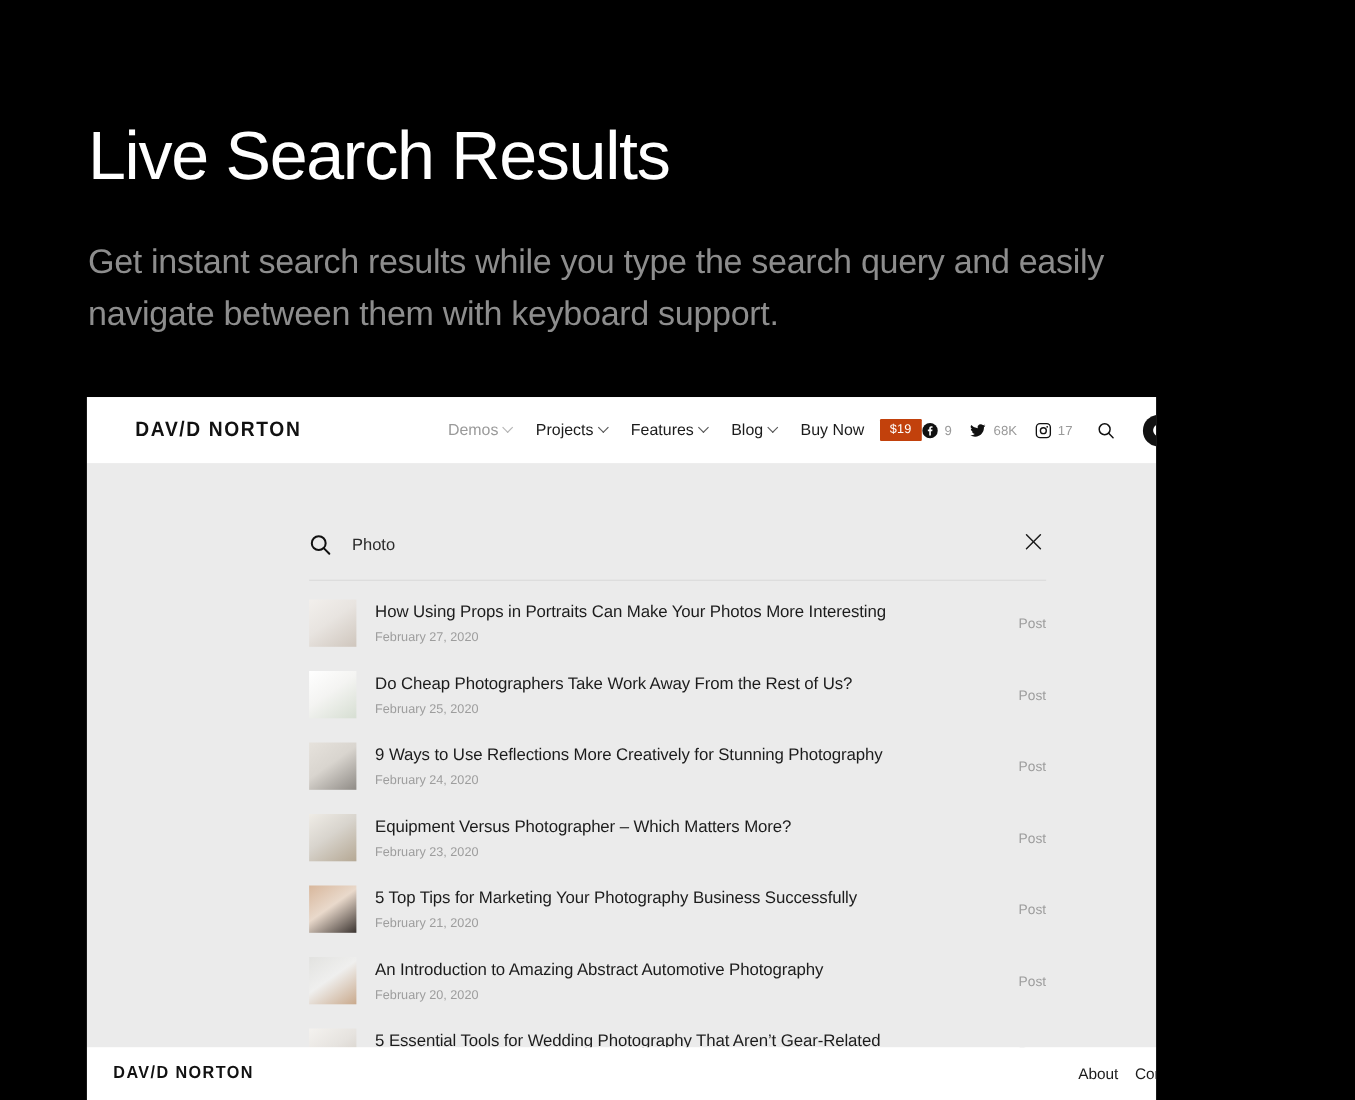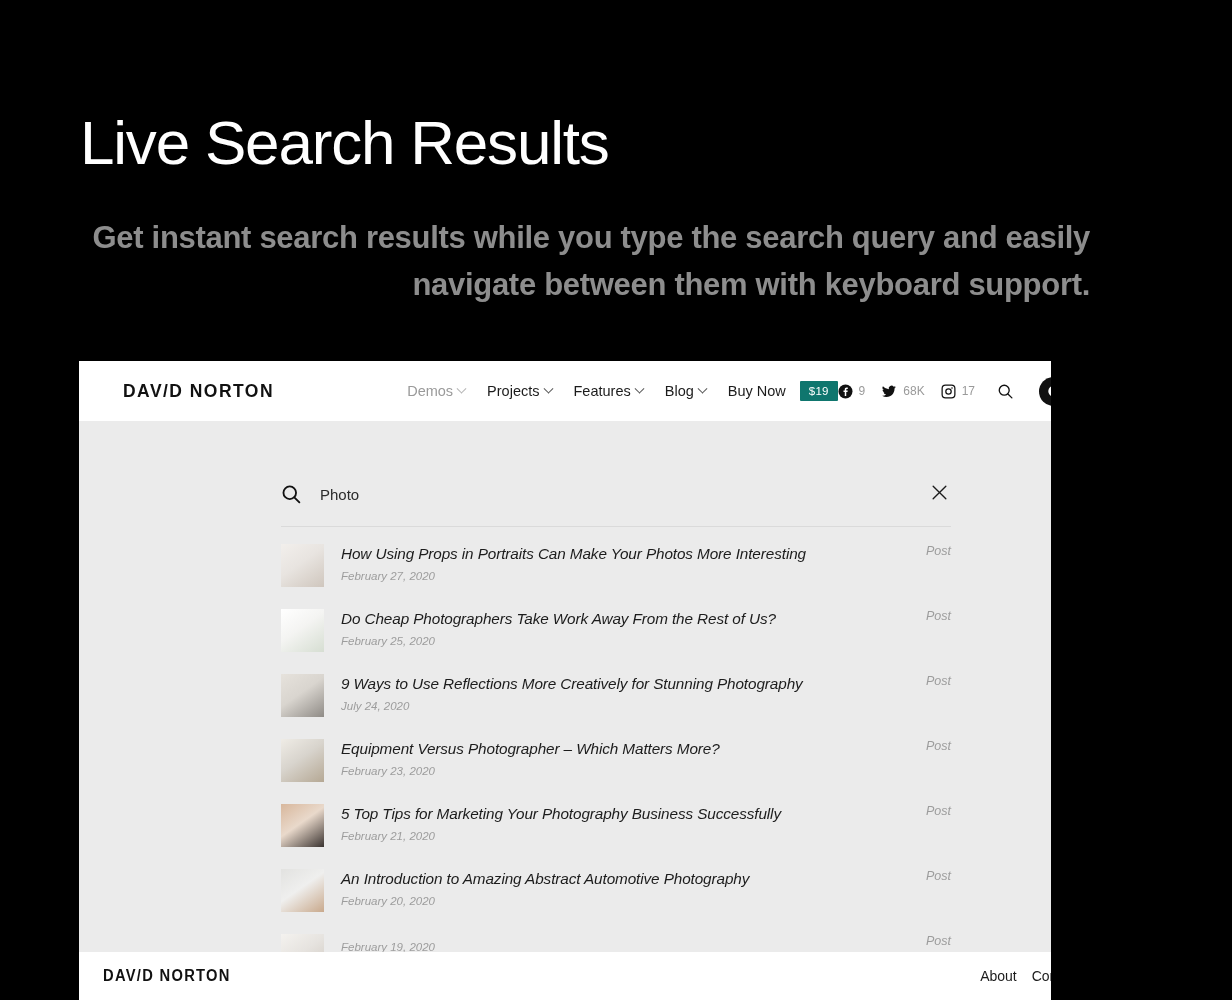--- a/index.html
+++ b/index.html
@@ -16,26 +16,25 @@
     color: #ffffff;
     font-size: 62px;
     font-weight: 400;
     letter-spacing: -1.2px;
     line-height: 1;
     padding-top: 112px;
   }
   .hero-sub {
     color: #8d8d8d;
     font-size: 31px;
-    font-weight: 700;
+    font-weight: 400;
     line-height: 1.52;
     letter-spacing: -0.3px;
     padding-top: 40px;
     max-width: 1010px;
-    text-align: right;
   }
 
   
   .site-panel {
     position: absolute;
     left: 79px;
     top: 361px;
     width: 972px;
     height: 639px;
     background: #ebebeb;
@@ -90,21 +89,21 @@
   .nav-item.muted { color: #9a9a9a; }
   .caret {
     display: inline-block;
     width: 7px; height: 7px;
     border-right: 1.3px solid currentColor;
     border-bottom: 1.3px solid currentColor;
     transform: rotate(45deg) translate(-2px,-2px);
     opacity: .75;
   }
   .price-badge {
-    background: #0f766e;
+    background: #c2410c;
     color: #ffffff;
     font-size: 11.5px;
     padding: 3.5px 9px 4px;
     margin-left: 9px;
     letter-spacing: .2px;
     border-radius: 1px;
   }
 
   .nav-right {
     margin-left: auto;
@@ -162,24 +161,24 @@
     font-size: 15px;
     color: #2b2b2b;
     padding: 0;
   }
   .close-x { cursor: pointer; padding: 2px; }
 
   
   .results { padding-top: 6px; }
   .result-row {
     display: flex;
+    align-items: center;
     padding: 11px 0;
     gap: 17px;
     cursor: pointer;
-    font-style: italic;
   }
   .thumb {
     width: 43px; height: 43px;
     flex: none;
     background-size: cover;
     background-position: center;
     position: relative;
     overflow: hidden;
   }
   .result-text { flex: 1; min-width: 0; }
@@ -336,21 +335,21 @@
             <div class="result-text">
               <div class="result-title">Do Cheap Photographers Take Work Away From the Rest of Us?</div>
               <div class="result-date">February 25, 2020</div>
             </div>
             <div class="result-type">Post</div>
           </div>
           <div class="result-row">
             <div class="thumb" style="background: linear-gradient(145deg, rgb(230, 226, 220) 0%, rgb(217, 213, 207) 45%, rgb(143, 139, 134) 100%);"></div>
             <div class="result-text">
               <div class="result-title">9 Ways to Use Reflections More Creatively for Stunning Photography</div>
-              <div class="result-date">July 24, 2020</div>
+              <div class="result-date">February 24, 2020</div>
             </div>
             <div class="result-type">Post</div>
           </div>
           <div class="result-row">
             <div class="thumb" style="background: linear-gradient(145deg, rgb(239, 236, 230) 0%, rgb(216, 212, 205) 45%, rgb(181, 168, 148) 100%);"></div>
             <div class="result-text">
               <div class="result-title">Equipment Versus Photographer – Which Matters More?</div>
               <div class="result-date">February 23, 2020</div>
             </div>
             <div class="result-type">Post</div>
@@ -367,20 +366,21 @@
             <div class="thumb" style="background: linear-gradient(145deg, rgb(226, 226, 224) 0%, rgb(239, 239, 238) 45%, rgb(201, 169, 140) 100%);"></div>
             <div class="result-text">
               <div class="result-title">An Introduction to Amazing Abstract Automotive Photography</div>
               <div class="result-date">February 20, 2020</div>
             </div>
             <div class="result-type">Post</div>
           </div>
           <div class="result-row">
             <div class="thumb" style="background: linear-gradient(145deg, rgb(244, 242, 239) 0%, rgb(230, 227, 223) 45%, rgb(205, 198, 189) 100%);"></div>
             <div class="result-text">
+              <div class="result-title">5 Essential Tools for Wedding Photography That Aren’t Gear-Related</div>
               <div class="result-date">February 19, 2020</div>
             </div>
             <div class="result-type">Post</div>
           </div>
         </div>
     </div>
   </div>
 
   <div class="site-footer">
     <div class="brand footer-brand">DAV/D NORTON</div>

